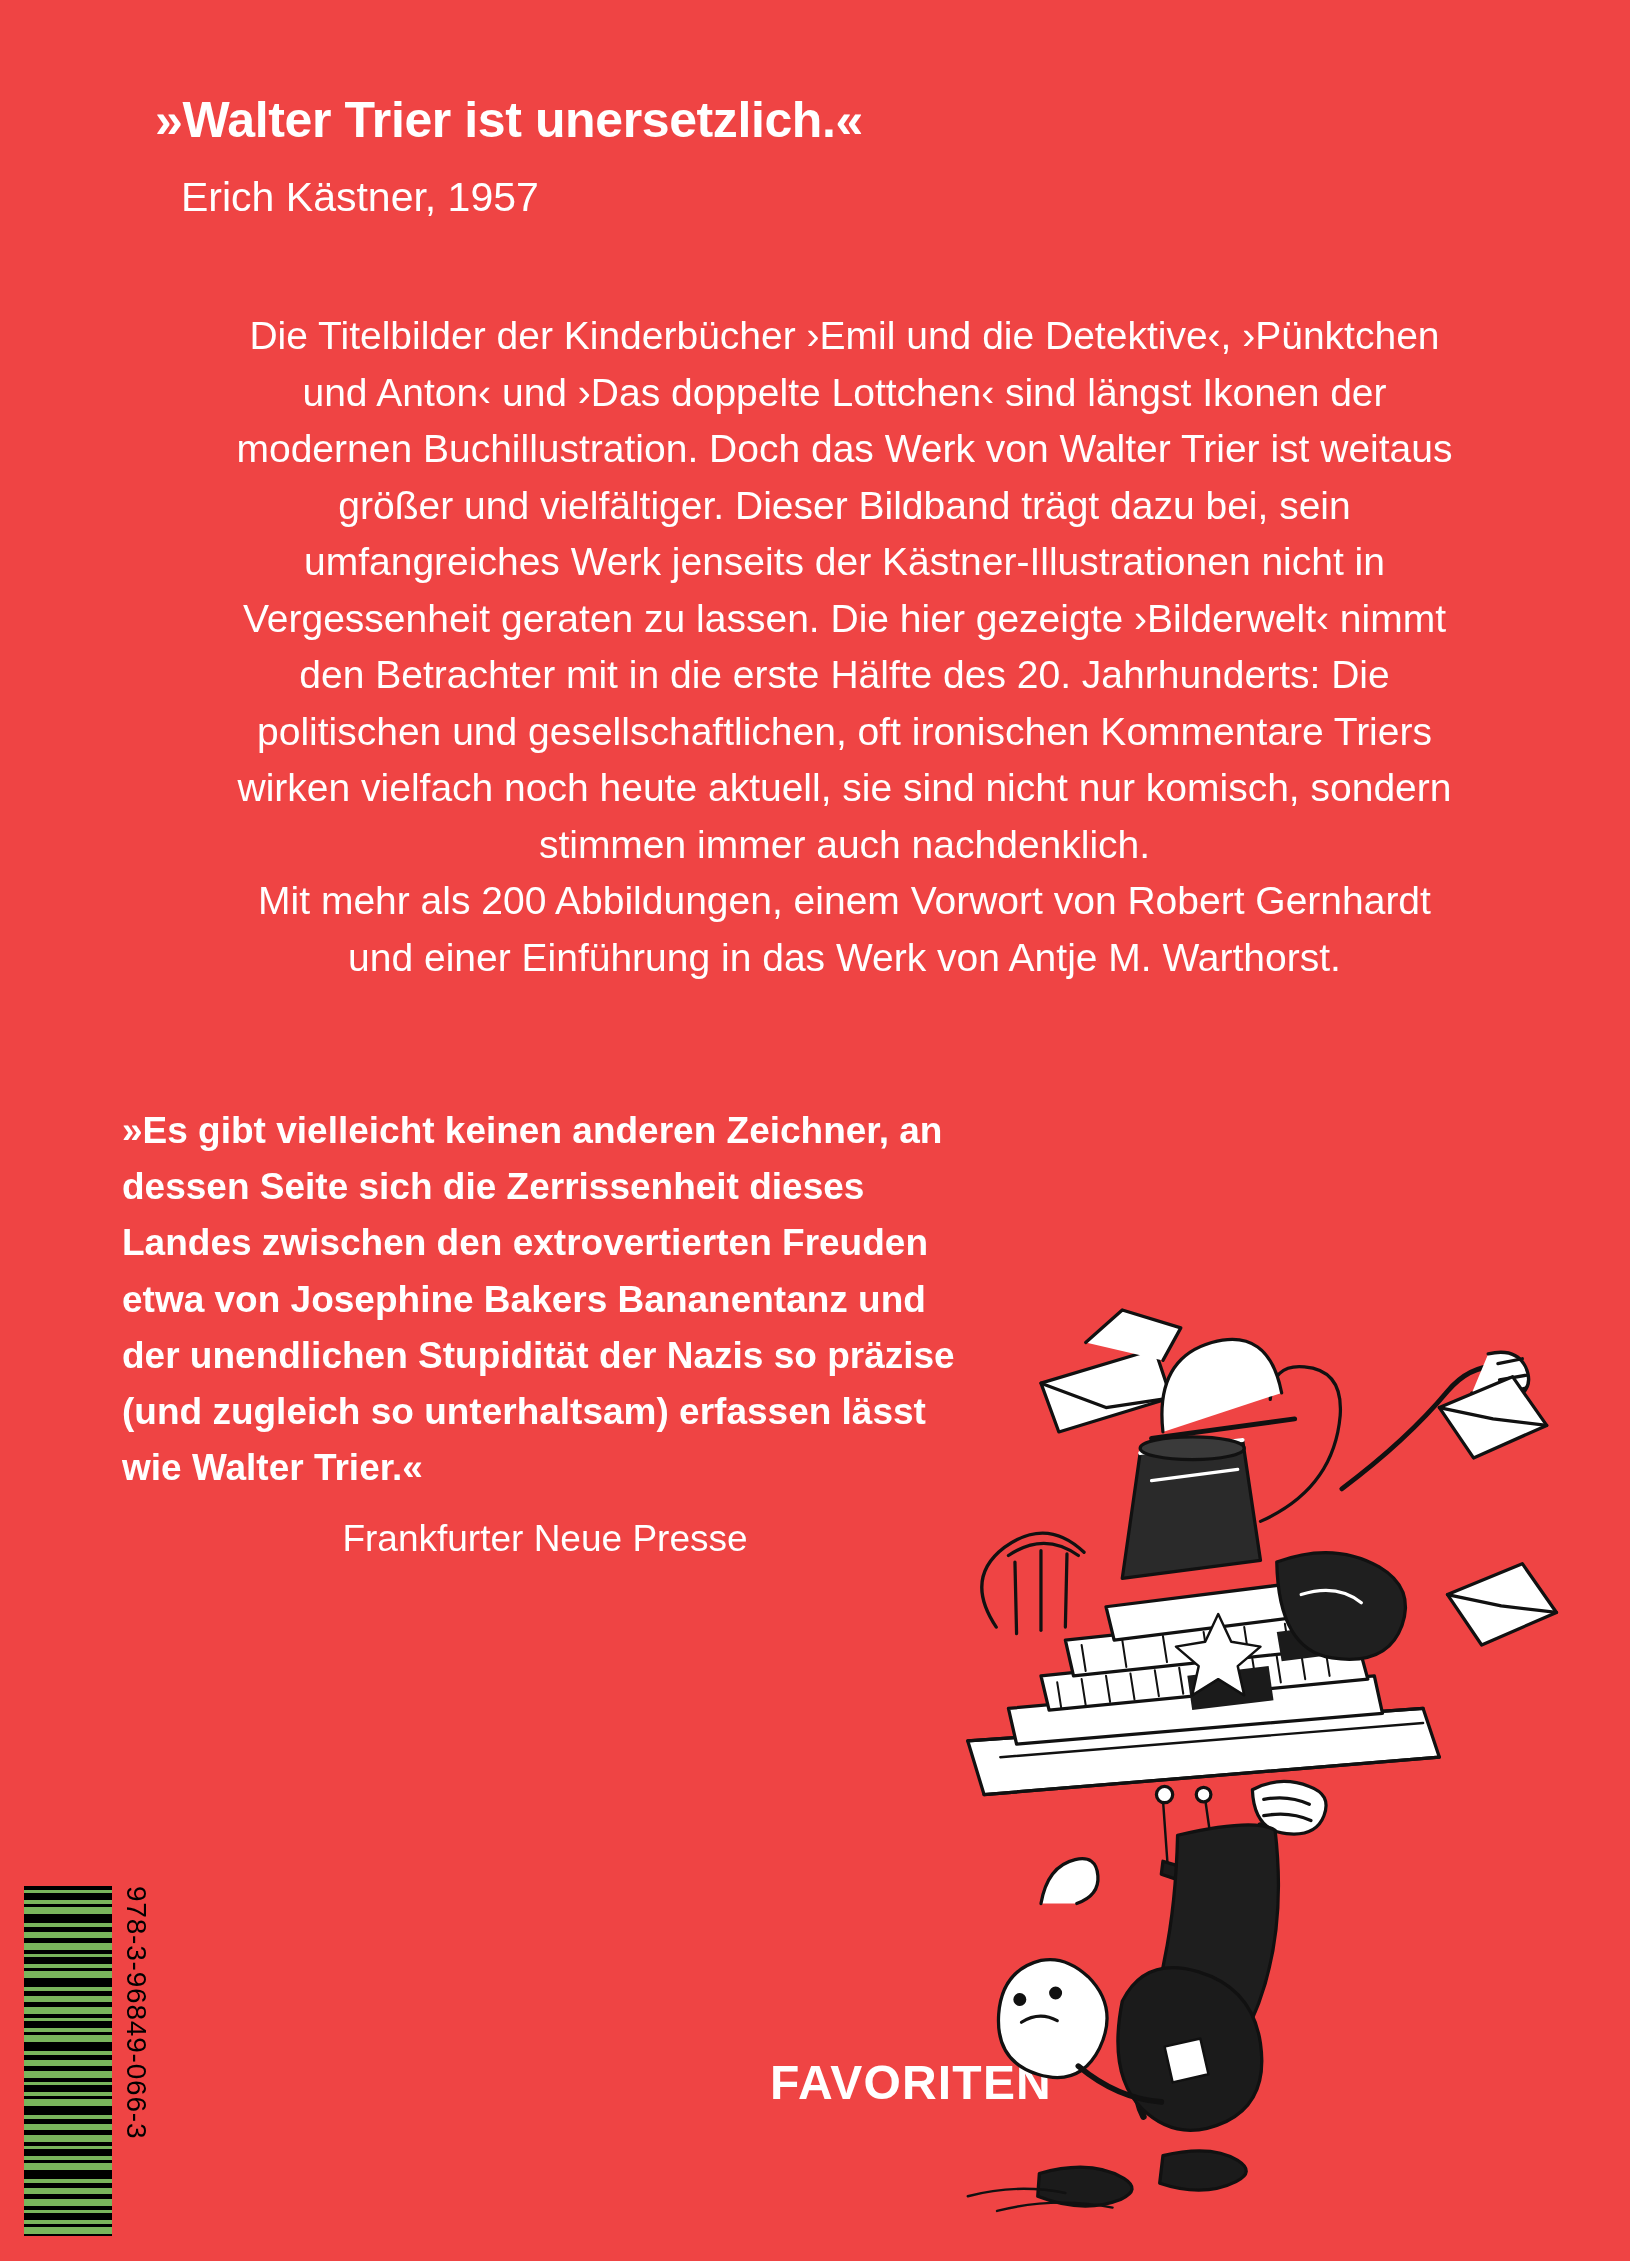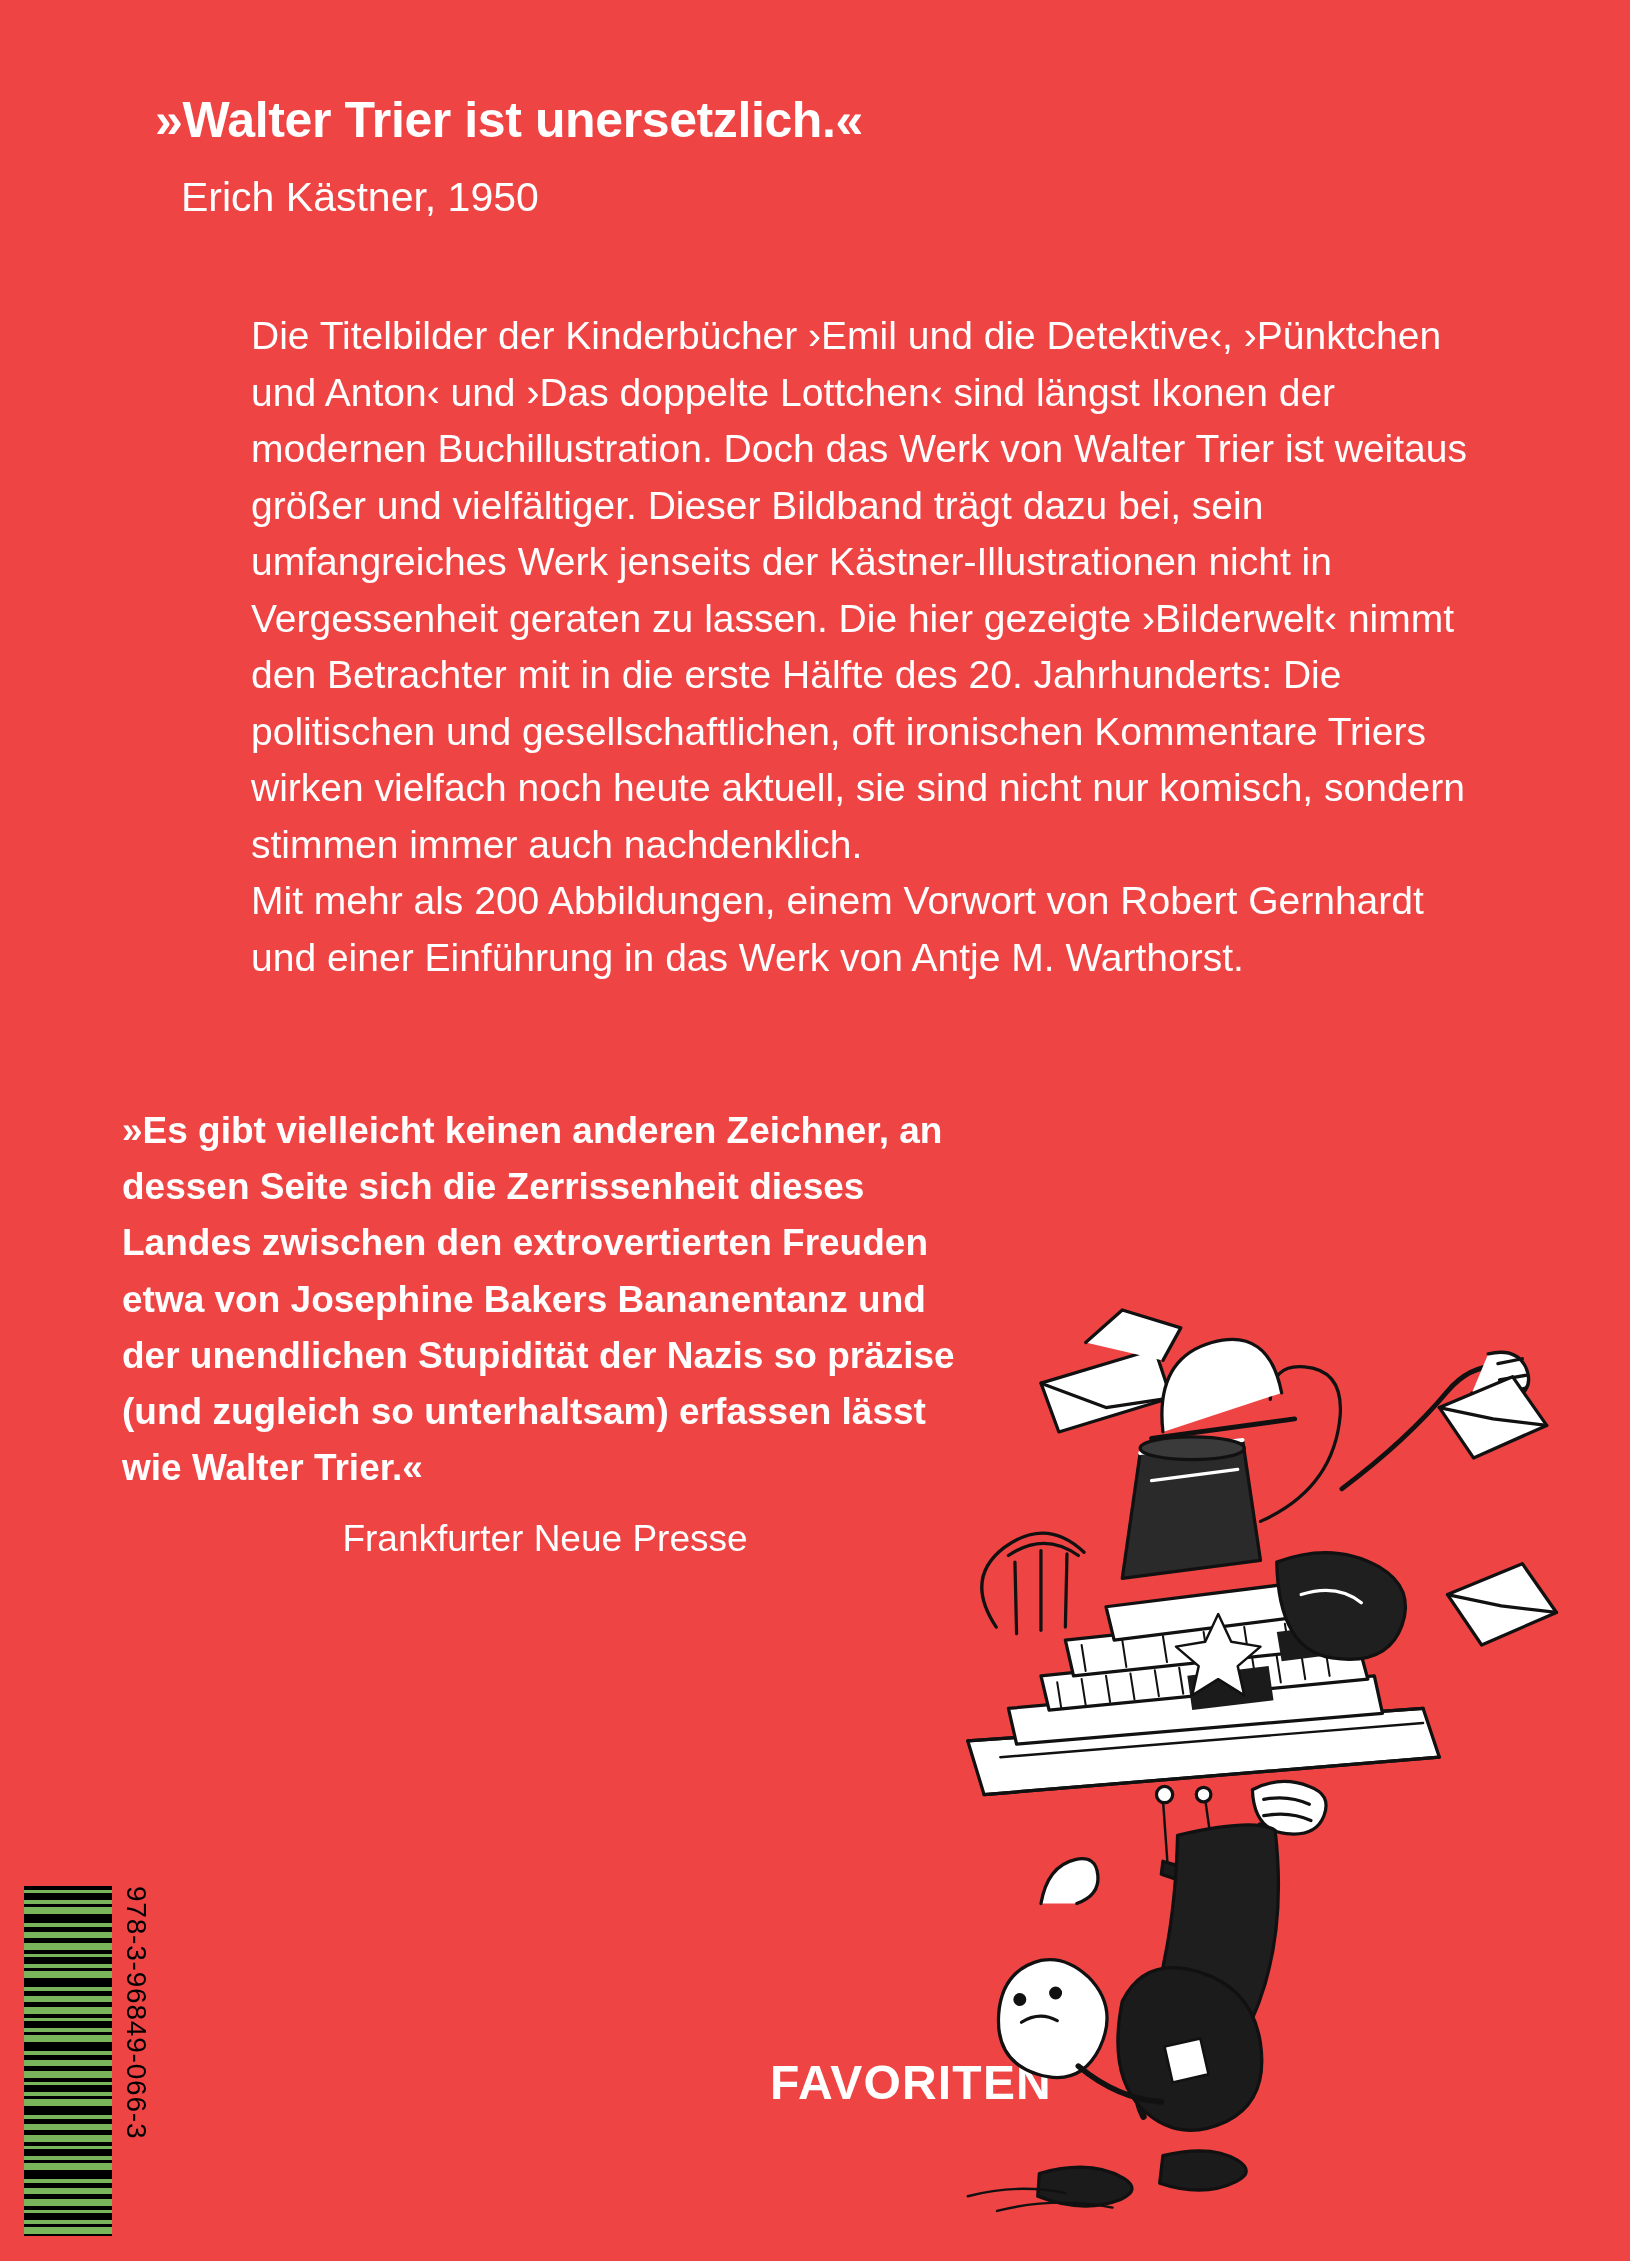--- a/index.html
+++ b/index.html
@@ -41,28 +41,28 @@
     width: 976px;
     color: #ffffff;
     font-size: 41px;
     font-weight: 400;
     line-height: 1.2;
   }
 
   
   .blurb {
     position: absolute;
-    left: 251px;
+    left: 230px;
     top: 308px;
     width: 1229px;
     color: #ffffff;
     font-size: 39px;
     font-weight: 400;
     line-height: 1.45;
-    text-align: left;
+    text-align: center;
   }
   .blurb p {
     margin: 0;
   }
 
   
   .press-quote {
     position: absolute;
     left: 122px;
     top: 1103px;
@@ -155,21 +155,21 @@
     height: 100%;
   }
 </style>
 </head>
 <body>
 
 <div class="cover">
 
   <div class="headline">»Walter Trier ist unersetzlich.«</div>
 
-  <div class="headline-author">Erich Kästner, 1950</div>
+  <div class="headline-author">Erich Kästner, 1957</div>
 
   <div class="blurb">
     <p>Die Titelbilder der Kinderbücher ›Emil und die Detektive‹, ›Pünktchen und Anton‹ und ›Das doppelte Lottchen‹ sind längst Ikonen der modernen Buchillustration. Doch das Werk von Walter Trier ist weitaus größer und vielfältiger. Dieser Bildband trägt dazu bei, sein umfangreiches Werk jenseits der Kästner-Illustrationen nicht in Vergessenheit geraten zu lassen. Die hier gezeigte ›Bilderwelt‹ nimmt den Betrachter mit in die erste Hälfte des 20. Jahrhunderts: Die politischen und gesellschaftlichen, oft ironischen Kommentare Triers wirken vielfach noch heute aktuell, sie sind nicht nur komisch, sondern stimmen immer auch nachdenklich.</p>
     <p>Mit mehr als 200 Abbildungen, einem Vorwort von Robert Gernhardt und einer Einführung in das Werk von Antje M. Warthorst.</p>
   </div>
 
   <div class="press-quote">»Es gibt vielleicht keinen anderen Zeichner, an dessen Seite sich die Zerrissenheit dieses Landes zwischen den extrovertierten Freuden etwa von Josephine Bakers Bananentanz und der unendlichen Stupidität der Nazis so präzise (und zugleich so unterhaltsam) erfassen lässt wie Walter Trier.«</div>
 
   <div class="press-source">Frankfurter Neue Presse</div>
 

